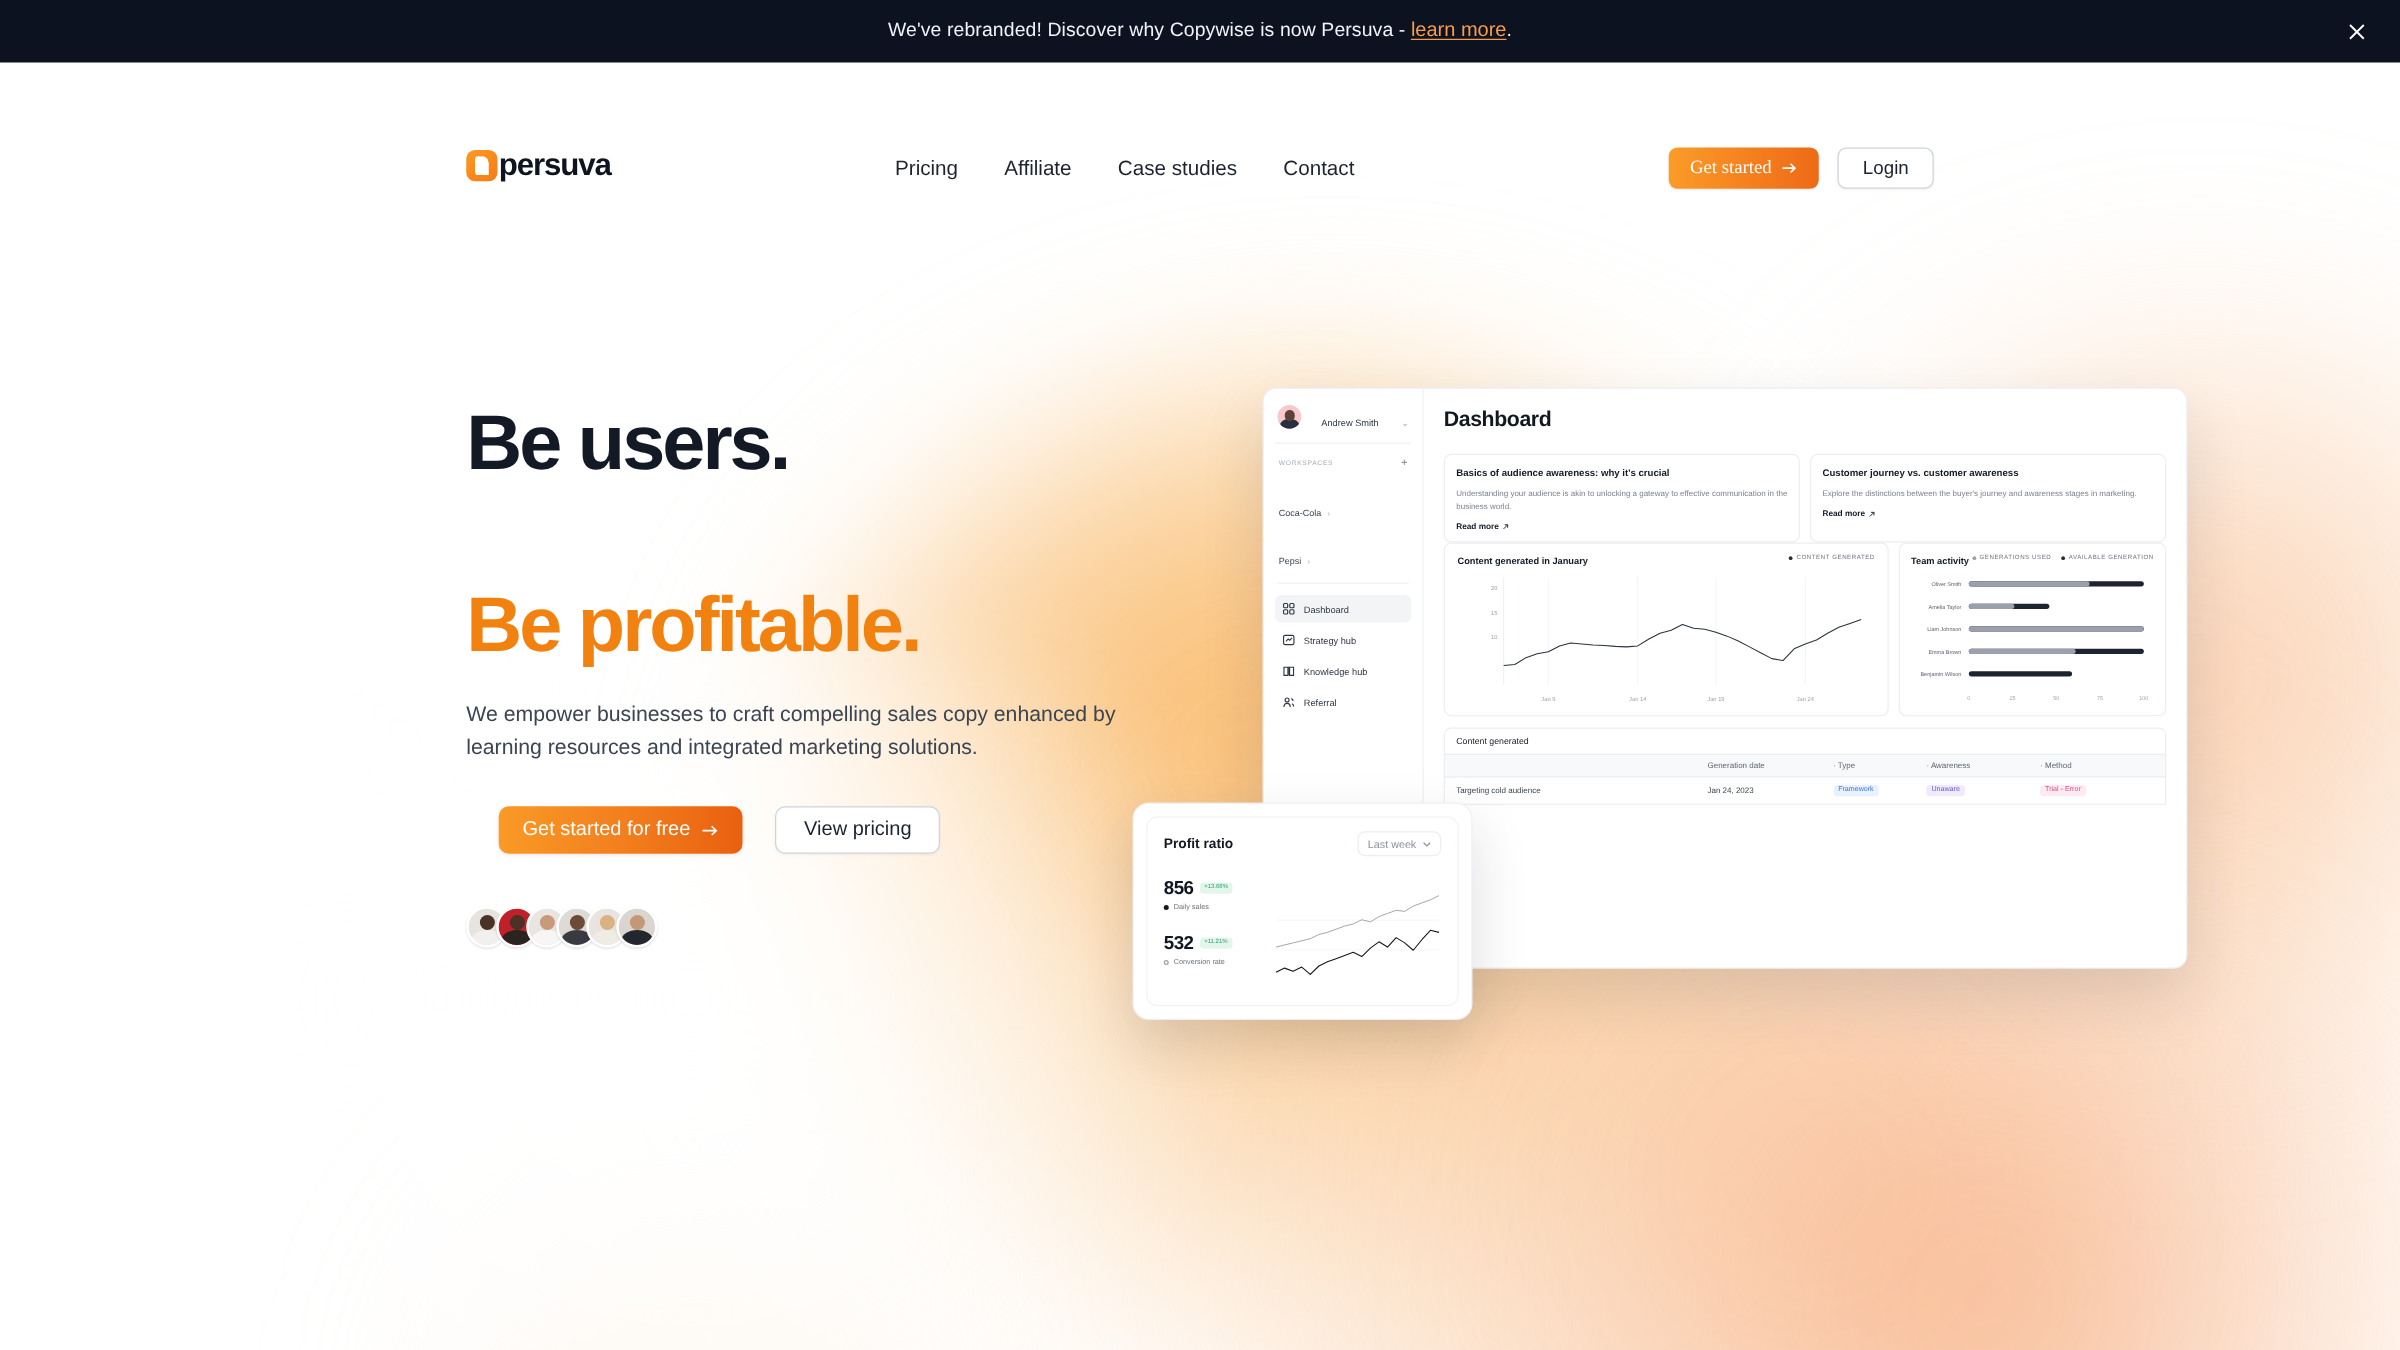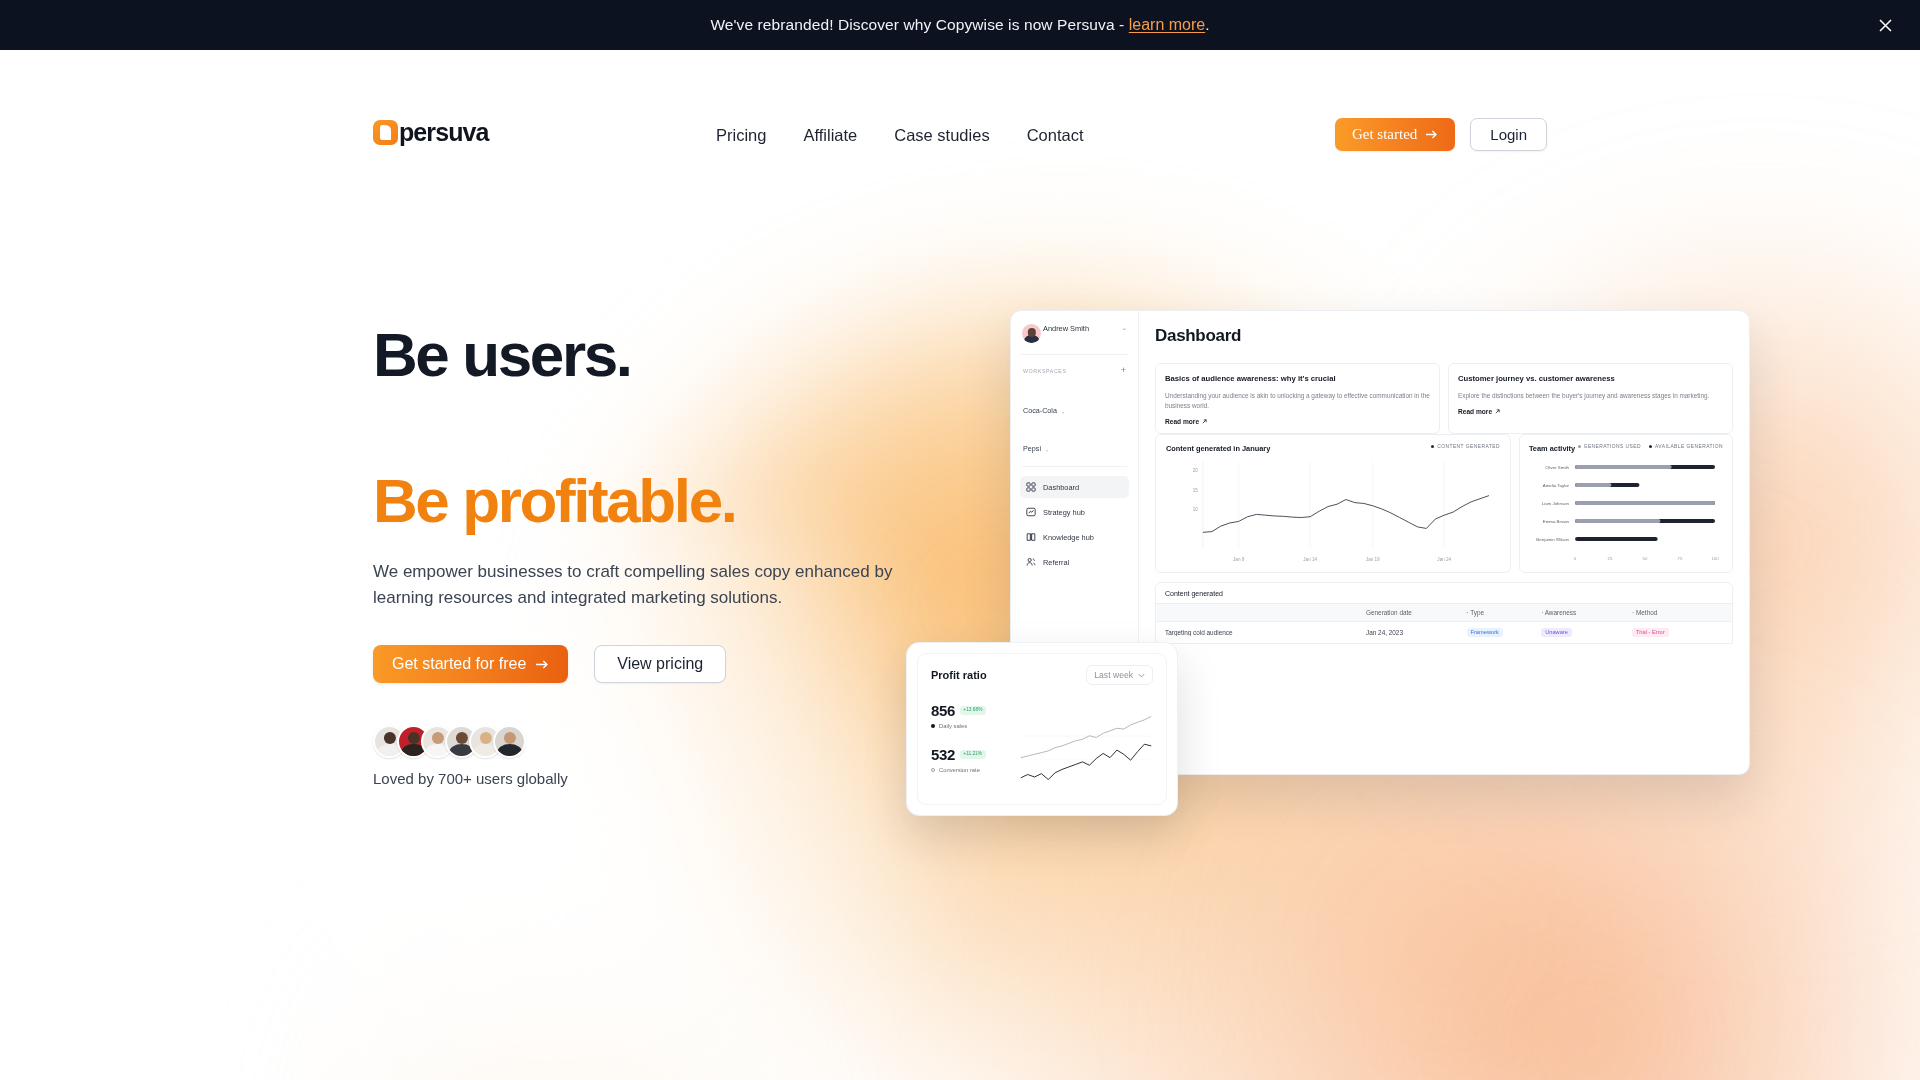--- a/index.html
+++ b/index.html
@@ -81,20 +81,21 @@
   #hero{position:absolute;z-index:5;left:373px;top:318px;width:620px;}
   .headline{font-size:62px;line-height:73px;font-weight:700;letter-spacing:-2.4px;color:#131a26;}
   .headline .accent{color:#f2820f;}
   .subhead{margin-top:22px;font-size:17px;line-height:26px;color:#3b4452;max-width:530px;}
   .cta-row{margin-top:34px;display:flex;align-items:center;gap:26px;}
   .btn-free{
     height:38px;padding:0 19px;border:none;border-radius:8px;cursor:pointer;
     background:linear-gradient(92deg,#f99a26 0%,#f37f1e 50%,#e9600f 100%);
     color:#fff;font-size:16px;font-family:inherit;display:flex;align-items:center;gap:9px;
     box-shadow:0 1px 3px rgba(0,0,0,.10);
+    margin-left:26px;
   }
   .btn-pricing{
     height:38px;padding:0 22px;border:1px solid #cfd4dc;border-radius:8px;background:#fff;
     color:#1b2230;font-size:16px;font-family:inherit;cursor:pointer;
     box-shadow:0 1px 2px rgba(16,24,40,.05);
   }
   .social{margin-top:42px;}
   .avatars{display:flex;}
   .avatar{
     width:33px;height:33px;border-radius:50%;border:2.5px solid #fff;margin-left:-9px;
@@ -110,21 +111,21 @@
 
   
   #mock{
     position:absolute;z-index:4;left:1010px;top:310px;width:740px;height:465px;
     background:#fff;border-radius:11px;border:1px solid #eceef2;
     box-shadow:0 22px 50px rgba(25,32,48,.13);overflow:hidden;display:flex;
     font-family:"Liberation Sans",sans-serif;
   }
   
   .mk-side{width:128px;flex:none;border-right:1px solid #f0f1f4;padding:13px 9px 0 9px;}
-  .mk-user{display:flex;align-items:flex-start;gap:2px;padding:0 2px 11px 2px;border-bottom:1px solid #f0f1f4;}
+  .mk-user{display:flex;align-items:flex-end;gap:16px;padding:0 2px 11px 2px;border-bottom:1px solid #f0f1f4;}
   .mk-av{width:19px;height:19px;border-radius:50%;background:#f7c9cd;position:relative;overflow:hidden;flex:none;}
   .mk-av:after{content:"";position:absolute;left:50%;top:22%;transform:translateX(-50%);
     width:44%;height:44%;border-radius:50%;background:#5d4038;}
   .mk-av:before{content:"";position:absolute;left:50%;top:60%;transform:translateX(-50%);
     width:82%;height:56%;border-radius:50% 50% 0 0;background:#26303e;}
   .mk-uname{font-size:7.4px;color:#2c3440;flex:1;}
   .mk-chev{font-size:7px;color:#9aa1ac;}
   .mk-wsrow{display:flex;align-items:center;justify-content:space-between;padding:11px 3px 7px 3px;}
   .mk-wslabel{font-size:5.3px;letter-spacing:.6px;color:#a2a9b4;}
   .mk-plus{font-size:9px;color:#7d848f;cursor:pointer;line-height:1;}
@@ -277,21 +278,20 @@
       </div>
       <div class="avatar" style="background:#e8e5e0">
         <div class="head" style="background:#d9b184"></div>
           <div class="body" style="background:#efece6"></div>
       </div>
       <div class="avatar" style="background:#d9d6d1">
         <div class="head" style="background:#c49875"></div>
           <div class="body" style="background:#23262c"></div>
       </div>
     </div>
-    <div class="social-text">Loved by 700+ users globally</div>
   </div>
 </div>
 
 <div id="mock">
 
   <div class="mk-side">
     <div class="mk-user">
       <div class="mk-av"></div>
       <div class="mk-uname">Andrew Smith</div>
       <div class="mk-chev">⌄</div>

